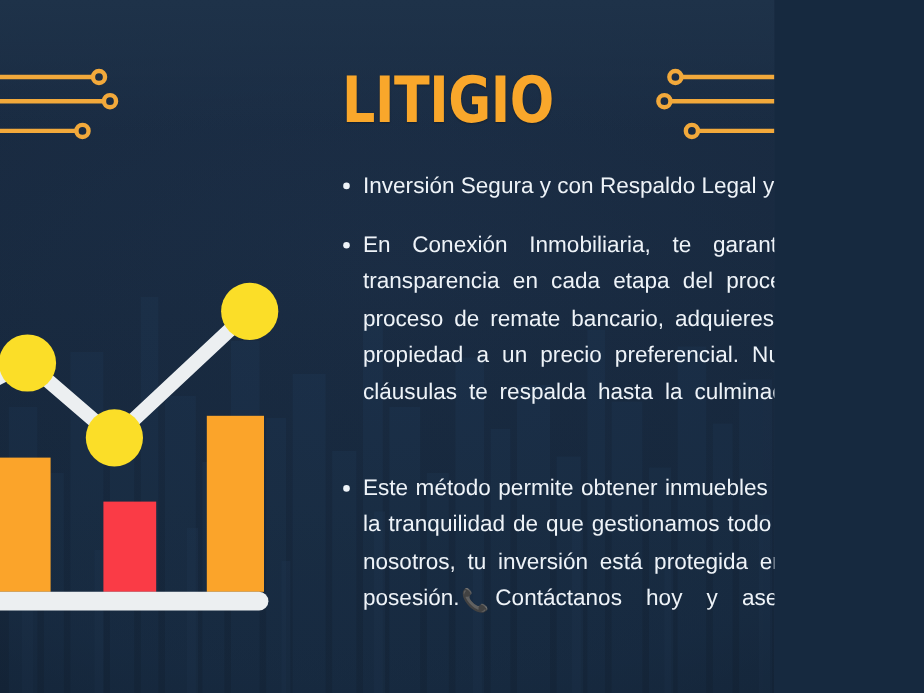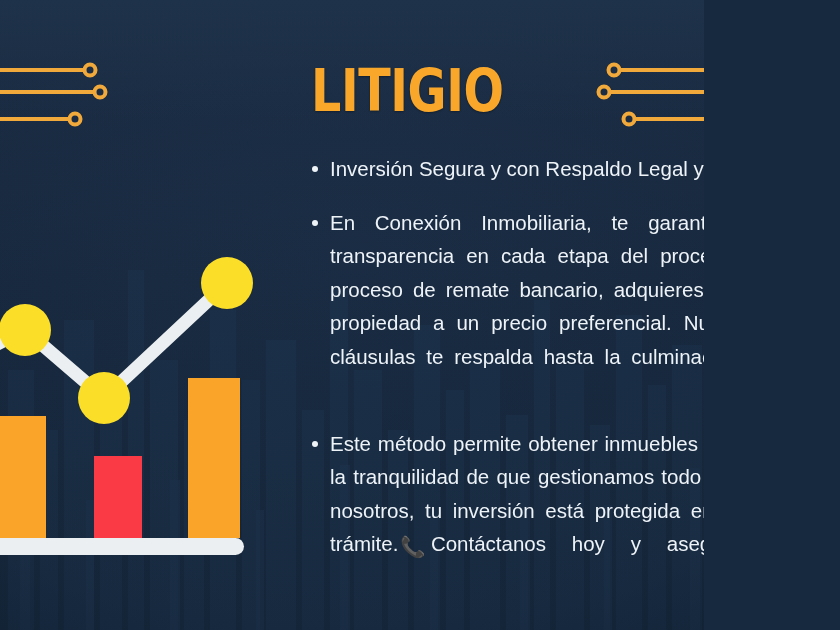--- a/index.html
+++ b/index.html
@@ -254,18 +254,18 @@
         <span>de remate bancario, adquieres los derechos de una propiedad a</span>
         <span>un precio preferencial. Nuestro contrato de 14 cláusulas te</span>
         <span>respalda hasta la culminación del trámite legal.</span></p>
     </div>
 
     <div class="bullet">
       <span class="dot"></span>
       <p><span>Este método permite obtener inmuebles a un costo menor, con</span>
         <span>la tranquilidad de que gestionamos todo el procedimiento. Con</span>
         <span>nosotros, tu inversión está protegida en cada paso hasta la</span>
-        <span>trámite.</span><span class="phone-emoji">📞</span><span>Contáctanos hoy y asegura tu patrimonio.</span></p>
+        <span>posesión.</span><span class="phone-emoji">📞</span><span>Contáctanos hoy y asegura tu patrimonio.</span></p>
     </div>
 
   </div>
 
 </div>
 
 </body></html>

